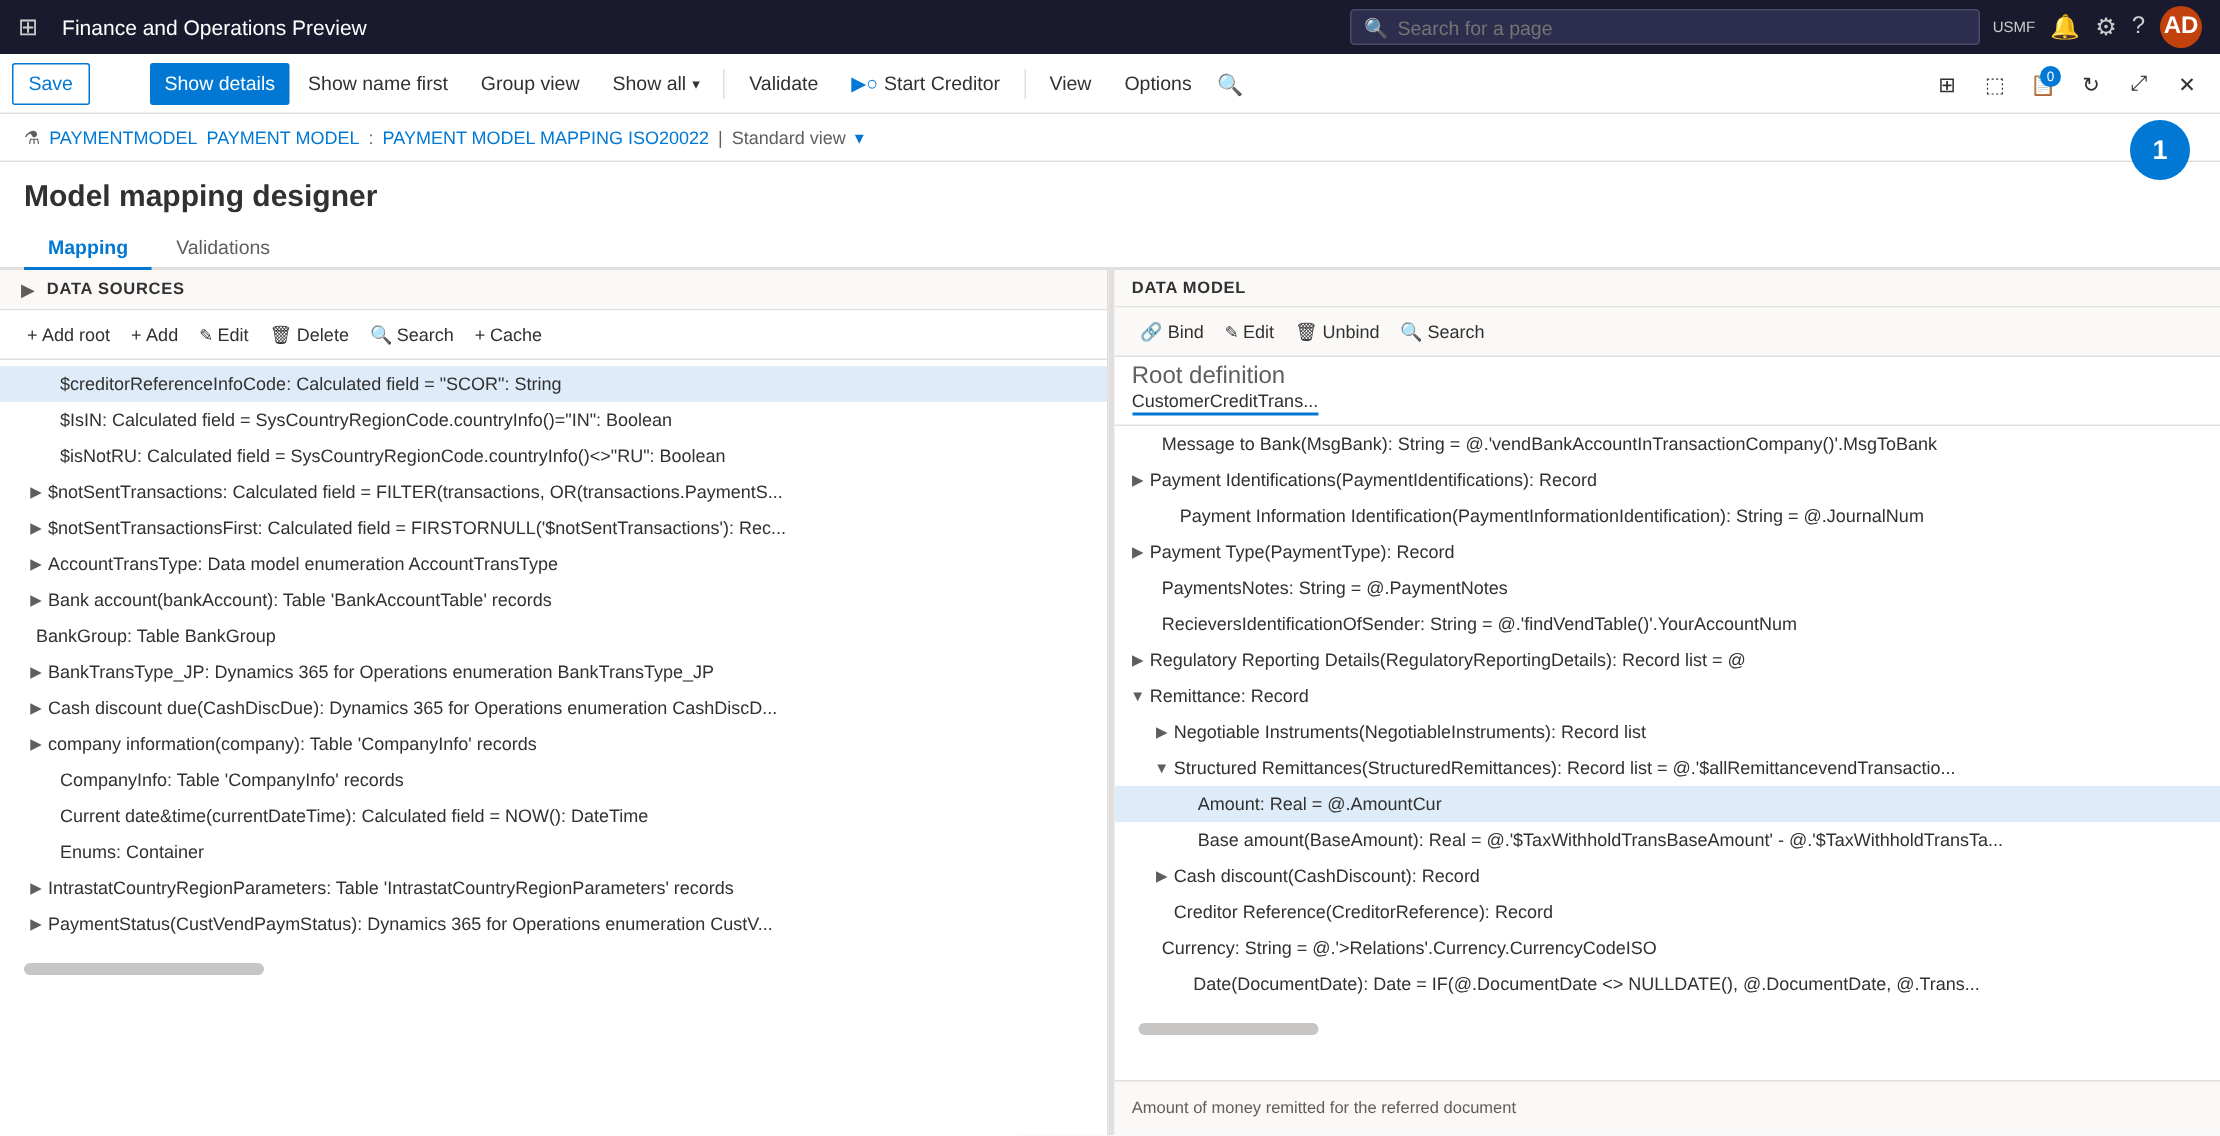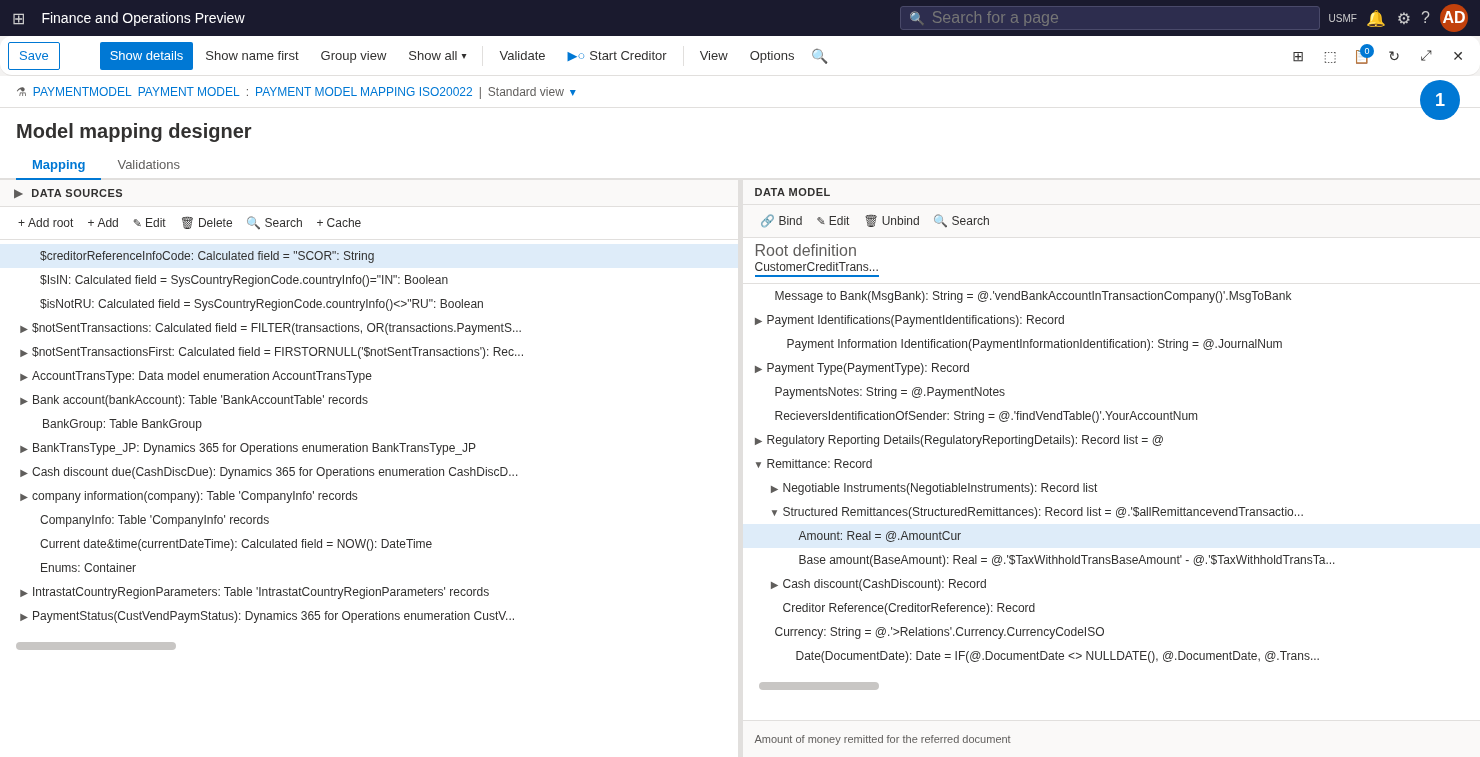--- a/index.html
+++ b/index.html
@@ -28,42 +28,41 @@
       padding: 0 8px;
       color: #aaa;
       font-size: 13px;
       gap: 6px;
     }
     .top-nav .search-bar input {
       background: transparent;
       border: none;
       outline: none;
       color: #22c55e;
-      font-size: 16px;
+      font-size: 13px;
       flex: 1;
     }
     .top-nav .right-icons { display: flex; align-items: center; gap: 10px; color: #ccc; }
     .top-nav .user-badge {
       background: #c2410c;
       border-radius: 50%;
       width: 28px; height: 28px;
       display: flex; align-items: center; justify-content: center;
       font-size: 16px; font-weight: bold; color: #fff;
     }
 
     
     .toolbar {
       background: #fff;
       height: 40px;
       display: flex;
       align-items: center;
       padding: 0 8px;
       border-bottom: 1px solid #e1dfdd;
       gap: 2px;
-      border-radius: 12px;
     }
     .toolbar-btn {
       height: 28px;
       padding: 0 10px;
       border: none;
       background: transparent;
       cursor: pointer;
       font-size: 13px;
       display: flex;
       align-items: center;
@@ -414,21 +413,21 @@
           <span class="tree-item-text">$notSentTransactionsFirst: Calculated field = FIRSTORNULL('$notSentTransactions'): Rec...</span>
         </div>
         <div class="tree-item" style="padding-left: 16px;">
           <div class="tree-expand">▶</div>
           <span class="tree-item-text">AccountTransType: Data model enumeration AccountTransType</span>
         </div>
         <div class="tree-item" style="padding-left: 16px;">
           <div class="tree-expand">▶</div>
           <span class="tree-item-text">Bank account(bankAccount): Table 'BankAccountTable' records</span>
         </div>
-        <div class="tree-item" style="padding-left: 26px;">
+        <div class="tree-item" style="padding-left: 8px;">
           <div class="tree-expand"></div>
           <span class="tree-item-text">BankGroup: Table BankGroup</span>
         </div>
         <div class="tree-item" style="padding-left: 16px;">
           <div class="tree-expand">▶</div>
           <span class="tree-item-text">BankTransType_JP: Dynamics 365 for Operations enumeration BankTransType_JP</span>
         </div>
         <div class="tree-item" style="padding-left: 16px;">
           <div class="tree-expand">▶</div>
           <span class="tree-item-text">Cash discount due(CashDiscDue): Dynamics 365 for Operations enumeration CashDiscD...</span>

